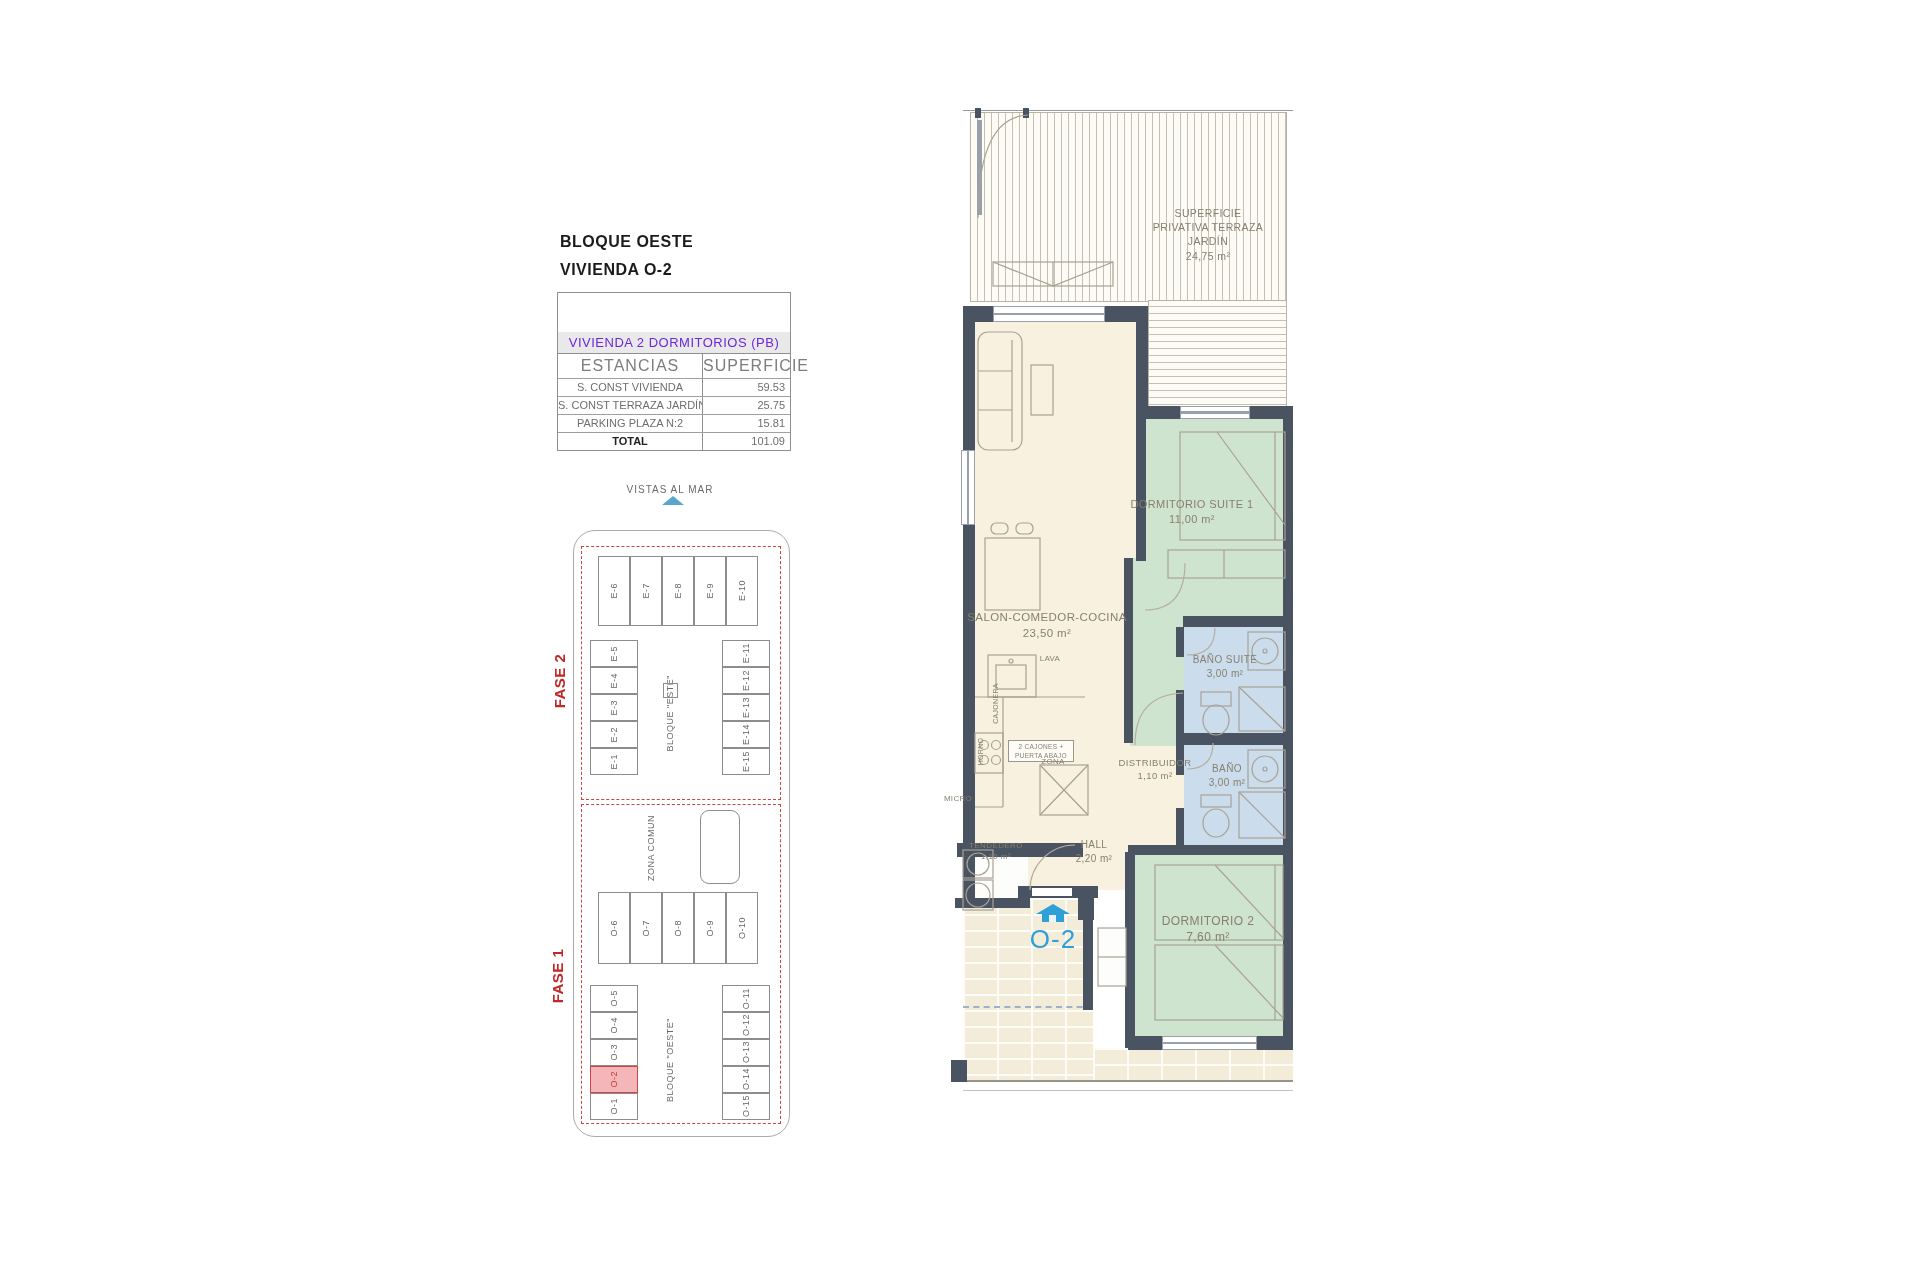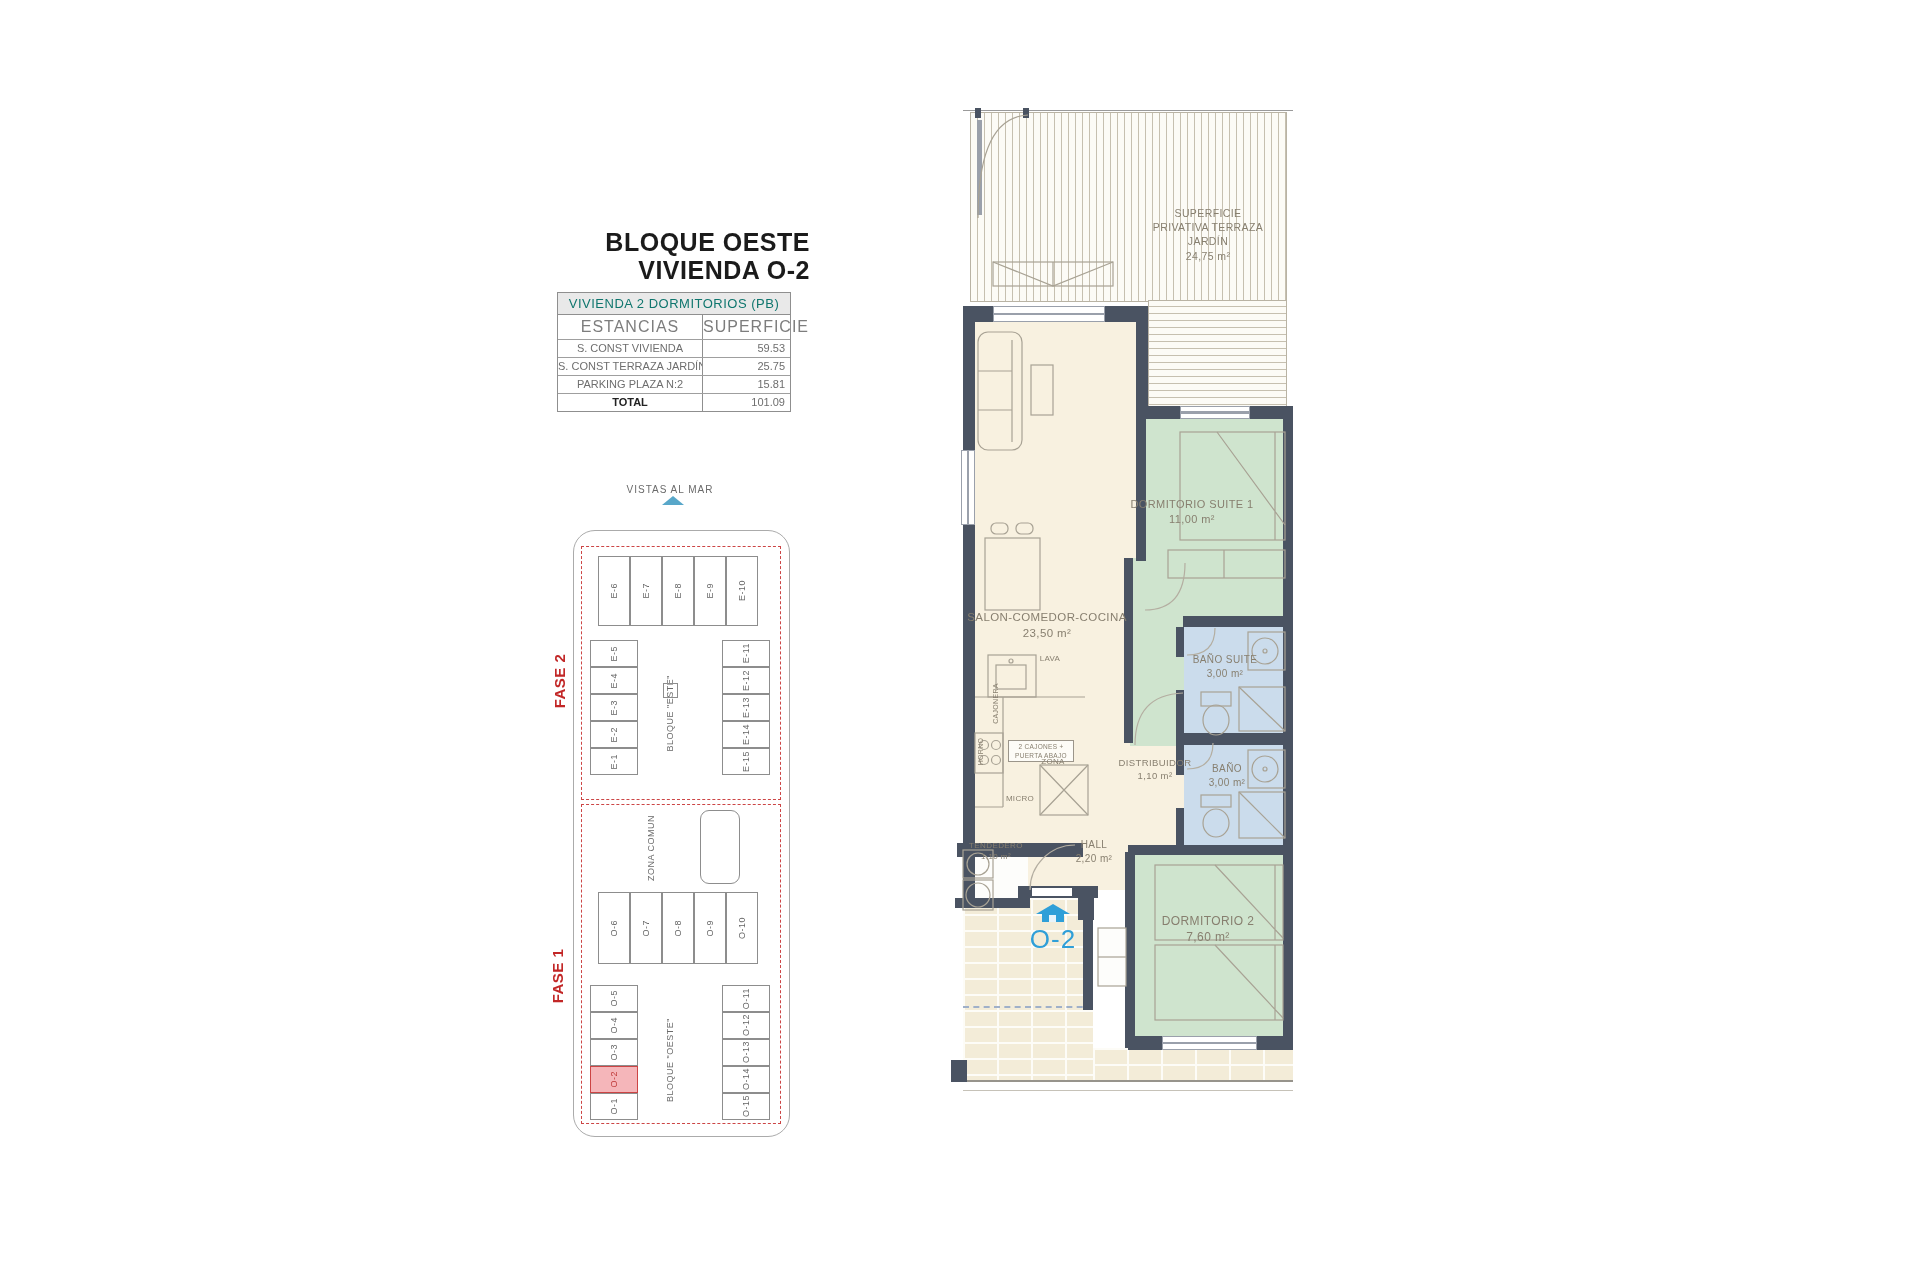--- a/index.html
+++ b/index.html
@@ -1,25 +1,25 @@
 <!DOCTYPE html>
 <html><head>
 <meta charset="utf-8">
 <style>
   html,body{margin:0;padding:0;background:#fff;}
   #canvas{position:relative;width:1920px;height:1280px;background:#ffffff;overflow:hidden;
           font-family:"Liberation Sans",sans-serif;}
   .abs{position:absolute;}
   
-  .main-title{position:absolute;left:560px;top:228px;width:250px;text-align:right;
-              font-weight:700;font-size:25px;line-height:28px;color:#1b1b1b;letter-spacing:.5px;}
+  .main-title{position:absolute;left:560px;top:228px;width:250px;text-align:left;
+              font-weight:700;font-size:16px;line-height:28px;color:#1b1b1b;letter-spacing:.5px;}
   .sumtable{position:absolute;left:557px;top:292px;width:232px;border:1px solid #8f8f8f;
             font-size:11px;color:#6e6e6e;background:#fff;}
   .st-head{height:21px;line-height:21px;background:#e9e9e9;border-bottom:1px solid #8f8f8f;
-           text-align:center;font-size:13px;color:#0f766e;letter-spacing:.5px;}
+           text-align:center;font-size:13px;color:#6d28d9;letter-spacing:.5px;margin-top:39px;}
   .st-row{display:flex;height:17px;line-height:17px;border-bottom:1px solid #9f9f9f;}
   .st-row:last-child{border-bottom:none;}
   .st-sub{height:24px;line-height:24px;font-size:16px;color:#7d7d7d;letter-spacing:1px;}
   .st-c1{width:144px;text-align:center;overflow:hidden;white-space:nowrap;}
   .st-c2{width:88px;text-align:right;padding-right:5px;box-sizing:border-box;border-left:1px solid #8f8f8f;}
   .st-sub .st-c2{text-align:center;padding-right:0;}
   .st-total .st-c1{font-weight:700;color:#222;}
   
   .vtext{writing-mode:vertical-rl;transform:rotate(180deg);font-size:9px;color:#666;letter-spacing:.5px;}
   .uc{position:absolute;border:1px solid #8d8d8d;background:#fff;display:flex;align-items:center;justify-content:center;box-sizing:border-box;}
@@ -384,21 +384,21 @@
     <div class="rlabel" style="left:1128px;top:913px;width:160px;font-size:12px;">
       <span class="rname">DORMITORIO 2</span>
       <span class="rarea">7,60 m²</span>
     </div>
 
     <div class="klabel" style="left:1030px;top:654px;width:40px;">LAVA</div>
     <div class="klabel kvert" style="left:972px;top:700px;width:46px;">CAJONERA</div>
     <div class="klabel kbox" style="left:1008px;top:740px;width:60px;">2 CAJONES +
 PUERTA ABAJO</div>
     <div class="klabel" style="left:1033px;top:757px;width:40px;">ZONA</div>
-    <div class="klabel" style="left:1000px;top:794px;width:40px;">MICRO</div>
+    <div class="klabel" style="left:938px;top:794px;width:40px;">MICRO</div>
     <div class="klabel kvert" style="left:962px;top:748px;width:36px;">HORNO</div>
 
     <svg class="abs" style="left:1035px;top:903px;" width="36" height="20" viewBox="0 0 36 20">
       <polygon points="1,11 18,1 35,11" fill="#2f9fd8"></polygon>
       <rect x="7" y="11" width="22" height="8" fill="#2f9fd8"></rect>
       <rect x="14" y="12" width="7" height="7" fill="#e8f4fb"></rect>
     </svg>
     <div class="unit-tag" style="left:1028px;top:924px;width:50px;">O-2</div>
   </div>
 

